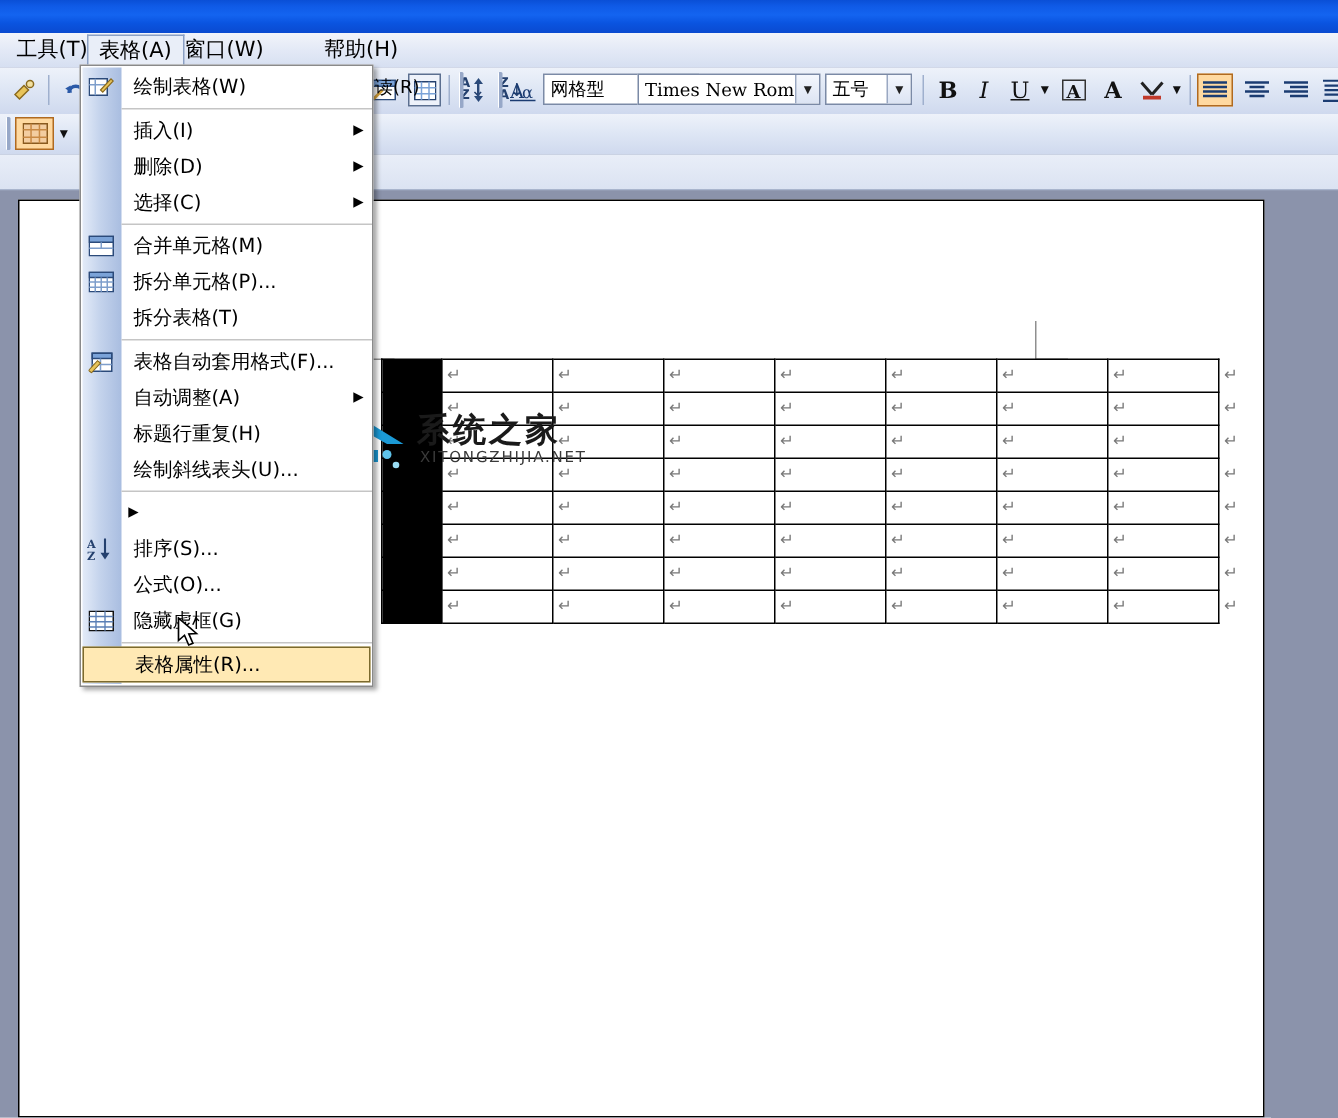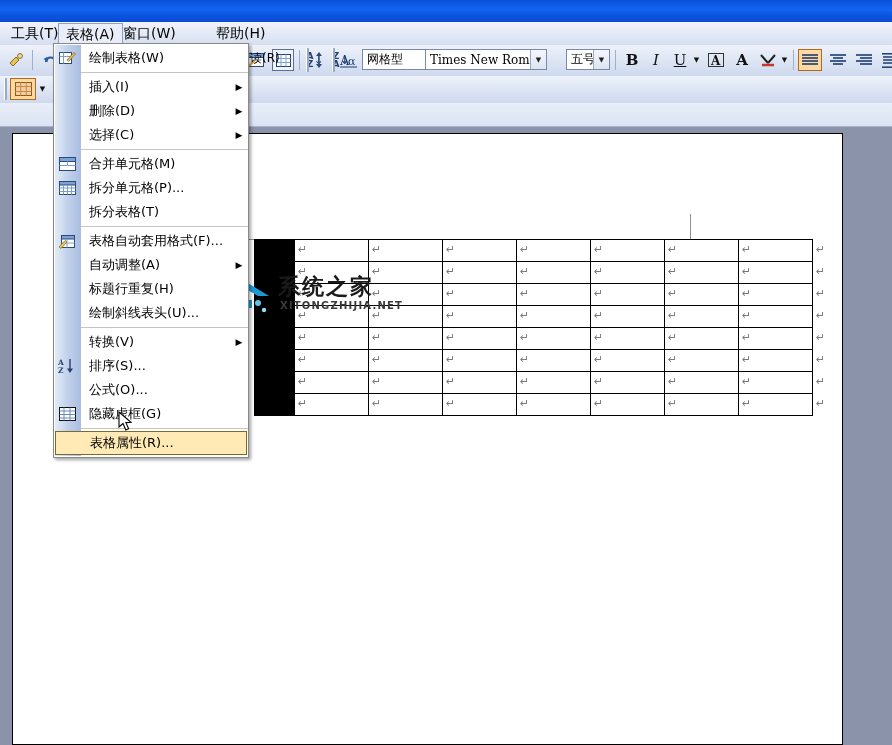--- a/index.html
+++ b/index.html
@@ -156,21 +156,21 @@
     pointer-events:none;
   }
   #wm-text{
     position:absolute;left:90px;top:2px;
     font-size:22px;font-weight:bold;color:#1a1a1a;
     letter-spacing:2px;
     font-family:"DejaVu Sans","Liberation Sans",sans-serif;
   }
   #wm-sub{
     position:absolute;left:92px;top:30px;
-    font-size:10px;font-weight:bold;color:#3a3a3a;
+    font-size:10px;font-weight:normal;color:#3a3a3a;
     letter-spacing:1.2px;
     font-family:"DejaVu Sans","Liberation Sans",sans-serif;
   }
   
   #dropdown{
     position:absolute;left:53px;top:43px;width:196px;
     background:#fff;
     border:1px solid #8a8a8a;
     box-shadow:2px 2px 3px rgba(0,0,0,.35);
     z-index:60;
@@ -283,21 +283,21 @@
       </svg>
   </div>
   <div class="combo" style="left:112px;width:104px;">
     <span class="cval">网格型</span>
     <span class="carrow">▼</span>
   </div>
   <div class="combo" style="left:175px;width:122px;font-family:'DejaVu Serif','Liberation Serif',serif;">
     <span class="cval">Times New Roman</span>
     <span class="carrow">▼</span>
   </div>
-  <div class="combo" style="left:316px;width:44px;">
+  <div class="combo" style="left:300px;width:58px;">
     <span class="cval">五号</span>
     <span class="carrow">▼</span>
   </div>
   <div class="tb-sep" style="left:365px;"></div>
   <div class="tb-btn" style="left:371px;width:22px;font-weight:bold;font-family:'DejaVu Serif',serif;font-size:15px;color:#111;">B</div>
   <div class="tb-btn" style="left:395px;width:22px;font-style:italic;font-family:'DejaVu Serif',serif;font-size:15px;color:#111;">I</div>
   <div class="tb-btn" style="left:419px;width:22px;text-decoration:underline;font-family:'DejaVu Serif',serif;font-size:15px;color:#111;">U</div>
   <div class="mini-arrow" style="left:441px;">▼</div>
   <div class="tb-btn" style="left:455px;width:22px;">
     <svg width="18" height="18" viewBox="0 0 18 18">
@@ -610,21 +610,20 @@
         <span class="dd-sub"></span>
       </div>
       <div class="dd-row">
         <span class="dd-icon"></span>
         <span class="dd-label">绘制斜线表头(U)...</span>
         <span class="dd-sub"></span>
       </div>
       <div class="dd-sep"></div>
       <div class="dd-row">
         <span class="dd-icon"></span>
-        <span class="dd-label">转换(V)</span>
         <span class="dd-sub">▶</span>
       </div>
       <div class="dd-row">
         <span class="dd-icon">
           <svg width="18" height="16" viewBox="0 0 18 16">
             <text x="0" y="7" font-size="7.5" font-weight="bold" font-family="DejaVu Serif, serif" fill="#24406e">A</text>
             <text x="0" y="15" font-size="7.5" font-weight="bold" font-family="DejaVu Serif, serif" fill="#24406e">Z</text>
             <path d="M12 1 V12" stroke="#24406e" stroke-width="1.4"></path>
             <path d="M12 15 L9 10.5 H15 Z" fill="#24406e"></path>
           </svg>

